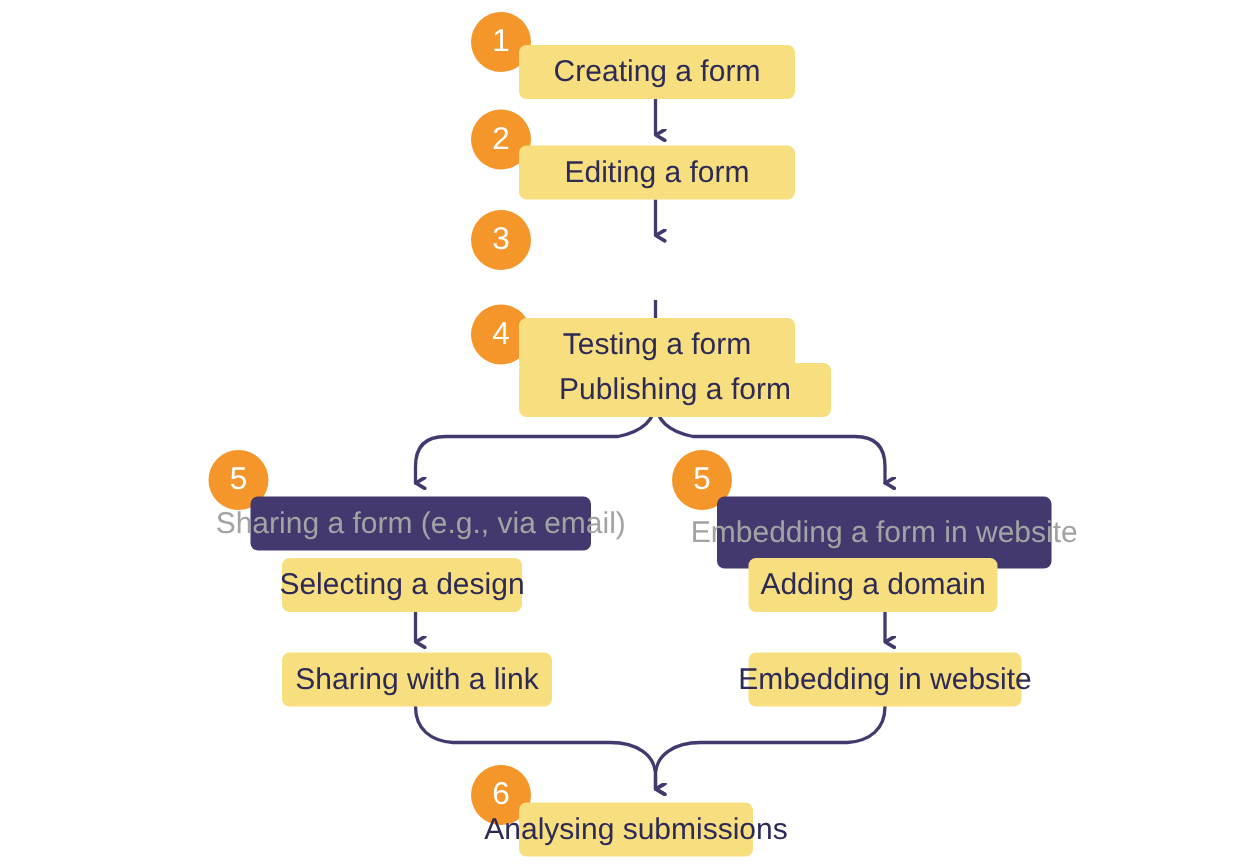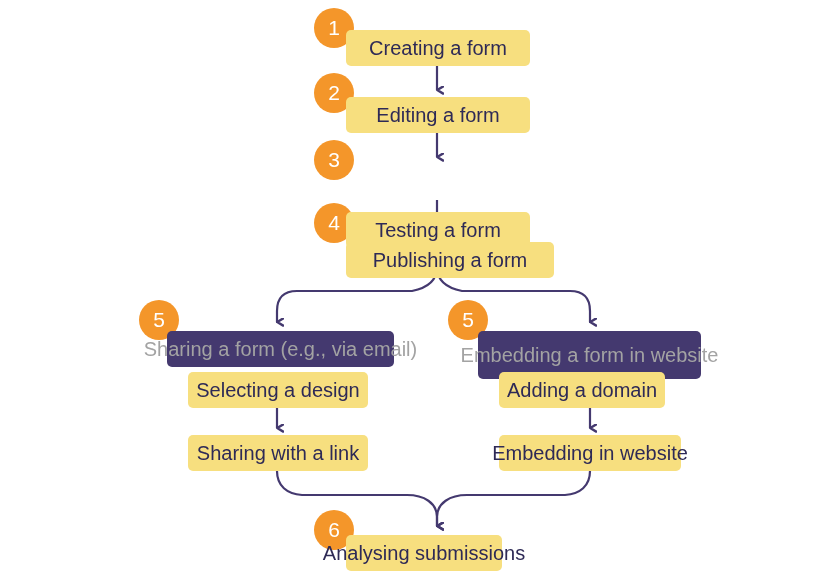--- a/index.html
+++ b/index.html
@@ -103,21 +103,21 @@
   <div class="node yellow" style="left:346px; top:30px; width:184px; height:36px;">Creating a form</div>
 
   <div class="node yellow" style="left:346px; top:97px; width:184px; height:36px;">Editing a form</div>
 
   <div class="node yellow" style="left:346px; top:164px; width:184px; height:36px;margin-top:48px;">Testing a form</div>
 
   <div class="node yellow" style="left:346px; top:242px; width:208px; height:36px;">Publishing a form</div>
 
   <div class="node purple" style="left:167px; top:331px; width:227px; height:36px;">Sharing a form (e.g., via email)</div>
 
-  <div class="node yellow" style="left:188px; top:372px; width:180px; height:36px;">Selecting a design</div>
+  <div class="node yellow" style="left:188px; top:372px; width:160px; height:36px;">Selecting a design</div>
 
   <div class="node yellow" style="left:188px; top:435px; width:180px; height:36px;text-align:center;">Sharing with a link</div>
 
   <div class="node purple" style="left:478px; top:331px; width:223px; height:48px;">Embedding a form in website</div>
 
   <div class="node yellow" style="left:499px; top:372px; width:166px; height:36px;">Adding a domain</div>
 
   <div class="node yellow" style="left:499px; top:435px; width:182px; height:36px;">Embedding in website</div>
 
   <div class="node yellow" style="left:346px; top:535px; width:156px; height:36px;text-align:right;">Analysing submissions</div>

